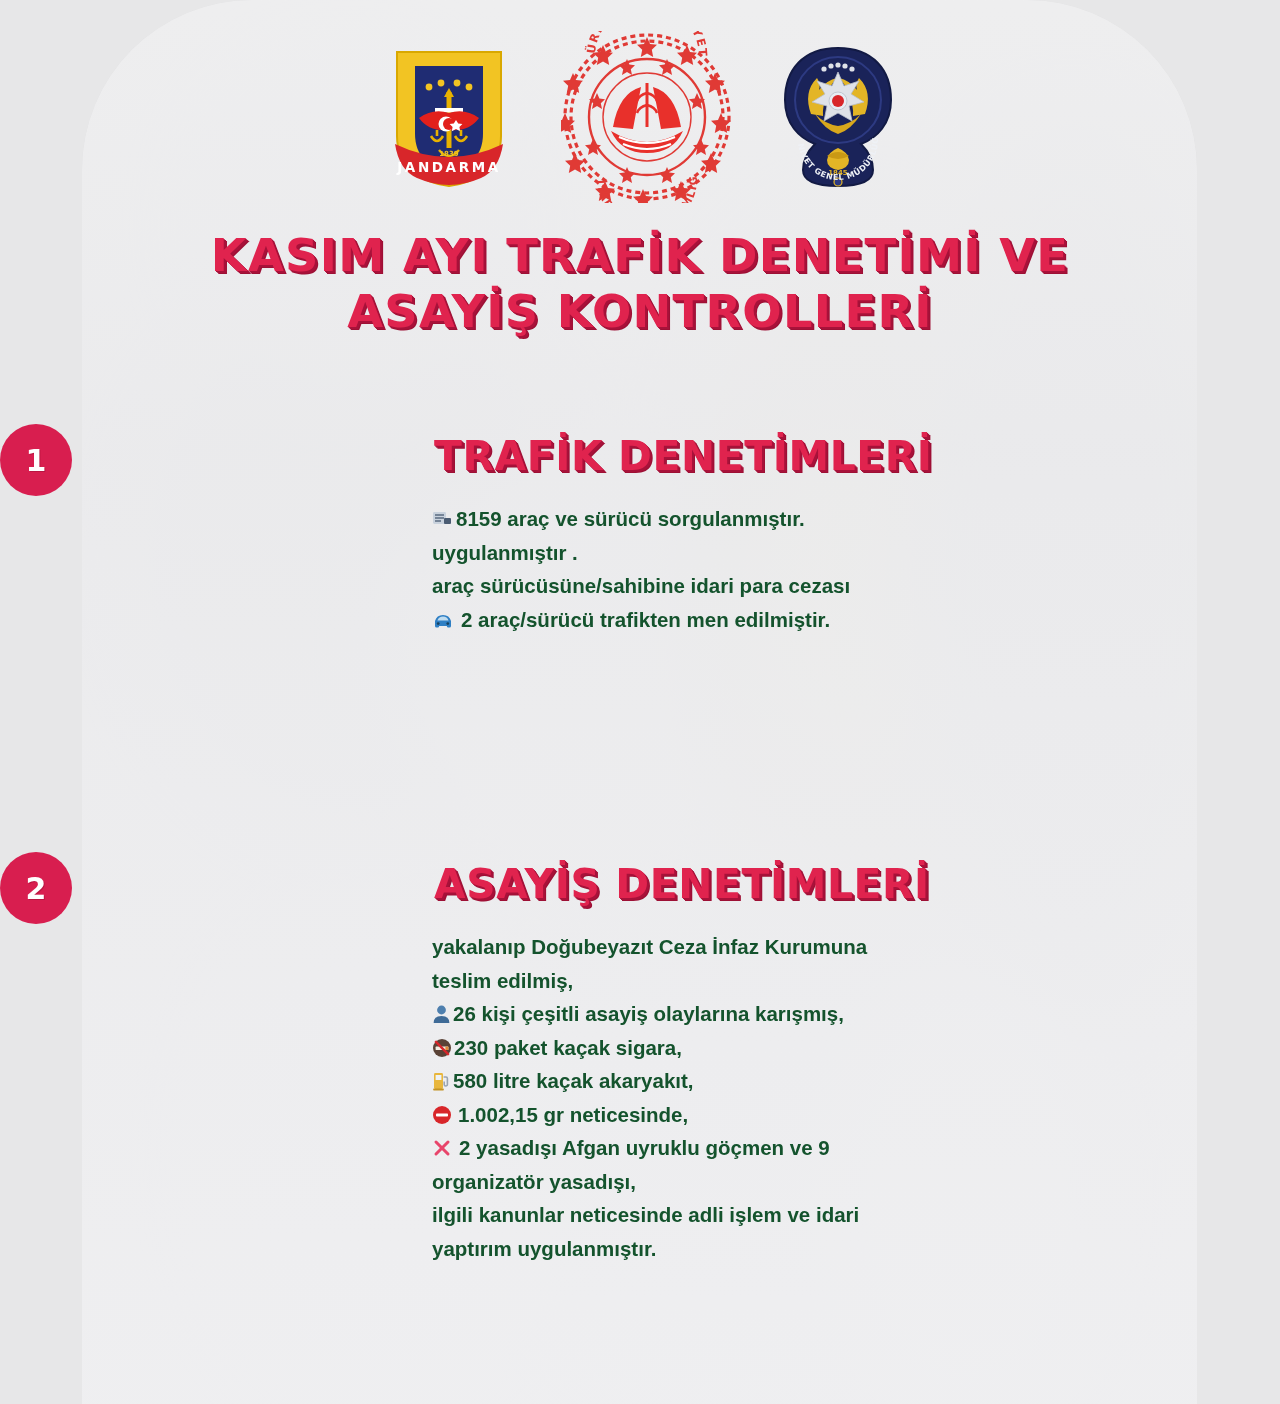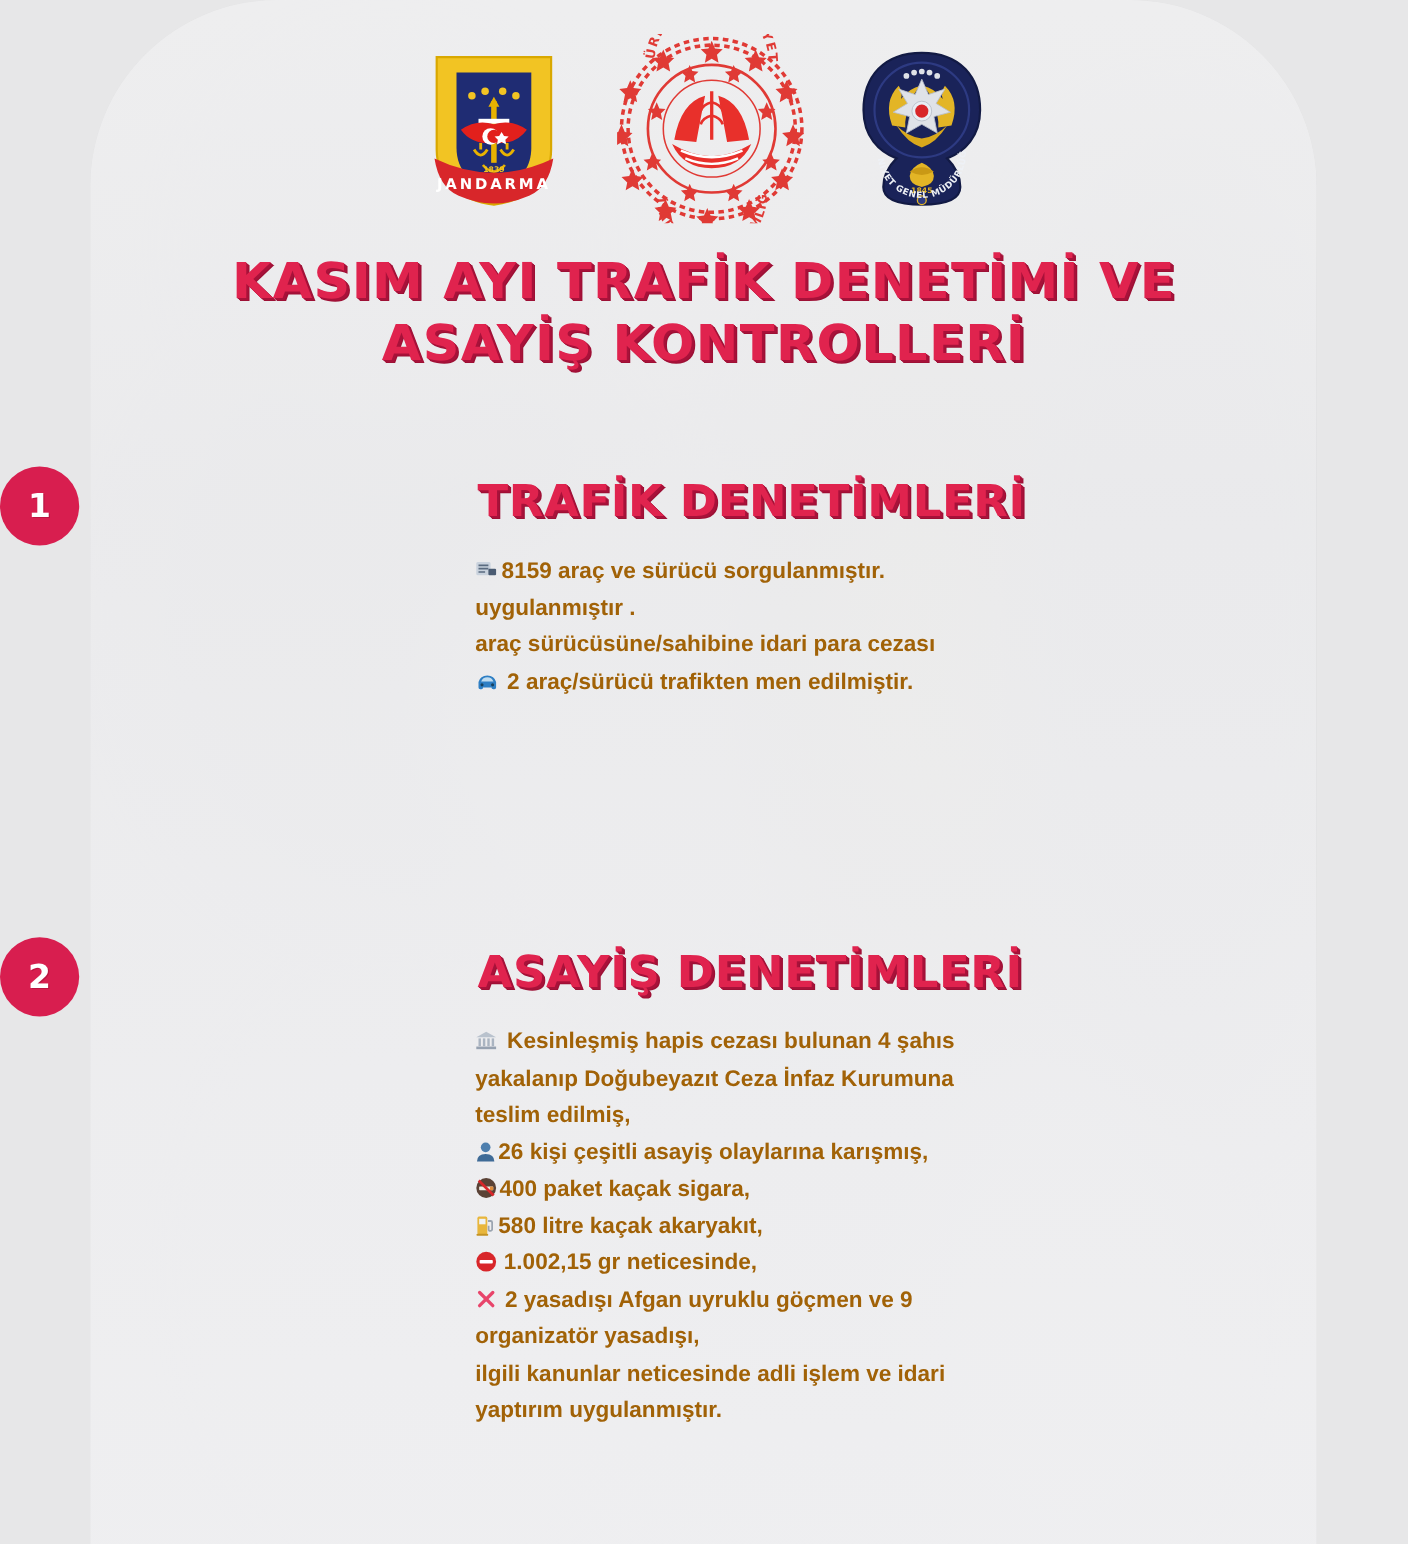--- a/index.html
+++ b/index.html
@@ -141,21 +141,21 @@
     padding-left: 104px;
   }
 
   .sec-body {
     padding-left: 432px;
     padding-right: 60px;
     font-family: "Liberation Sans", sans-serif;
     font-size: 20.5px;
     font-weight: 600;
     line-height: 33.5px;
-    color: #a16207;
+    color: #14532d;
   }
   .line {
     display: block;
     white-space: nowrap;
   }
   .ic {
     display: inline-block;
     vertical-align: -3px;
     margin-right: 4px;
   }
@@ -375,34 +375,20 @@
 
     <div class="section sec2">
       <div class="sec-head">
         <div class="num-badge">2</div>
         <div class="sec-title">ASAYİŞ DENETİMLERİ</div>
       </div>
       <div class="sec-body">
 
 
 
-        <span class="line">
-          <span class="ic ic-bank">
-            <svg viewBox="0 0 20 20">
-                <path d="M10 2 L19 7 H1 z" fill="#b9c2cd"></path>
-                <g fill="#aab4c1">
-                  <rect x="3" y="8" width="2.2" height="7"></rect>
-                  <rect x="7" y="8" width="2.2" height="7"></rect>
-                  <rect x="11" y="8" width="2.2" height="7"></rect>
-                  <rect x="15" y="8" width="2.2" height="7"></rect>
-                </g>
-                <rect x="1" y="15.4" width="18" height="2.4" fill="#97a2b1"></rect>
-              </svg>
-          </span><span>Kesinleşmiş hapis cezası bulunan 4 şahıs</span>
-        </span>
 
         <span class="line">
           <span>yakalanıp Doğubeyazıt Ceza İnfaz Kurumuna</span>
         </span>
 
         <span class="line">
           <span>teslim edilmiş,</span>
         </span>
 
         <span class="line">
@@ -415,21 +401,21 @@
         </span>
 
         <span class="line">
           <span class="ic ic-nosmk">
             <svg viewBox="0 0 20 20">
                 <circle cx="10" cy="10" r="9" fill="#5a4236"></circle>
                 <rect x="3.6" y="8.6" width="12.8" height="3.4" rx="0.6" fill="#f2ece2"></rect>
                 <rect x="13.4" y="8.6" width="3" height="3.4" rx="0.6" fill="#e08c3a"></rect>
                 <path d="M3.2 3.2 L16.8 16.8" stroke="#d8262a" stroke-width="2.4"></path>
               </svg>
-          </span><span>400 paket kaçak sigara,</span>
+          </span><span>230 paket kaçak sigara,</span>
         </span>
 
         <span class="line">
           <span class="ic ic-fuel">
             <svg viewBox="0 0 18 21">
                 <rect x="2" y="3" width="9" height="16" rx="1.4" fill="#e8b63c"></rect>
                 <rect x="3.6" y="5" width="5.8" height="5" fill="#eef2f6"></rect>
                 <path d="M11.6 7 h2.4 a1.4 1.4 0 0 1 1.4 1.4 v6 a1.6 1.6 0 0 1 -3.2 0 v-3" fill="none" stroke="#9aa4b0" stroke-width="1.6"></path>
                 <rect x="1.2" y="18.6" width="10.6" height="1.8" rx="0.6" fill="#c49324"></rect>
               </svg>

